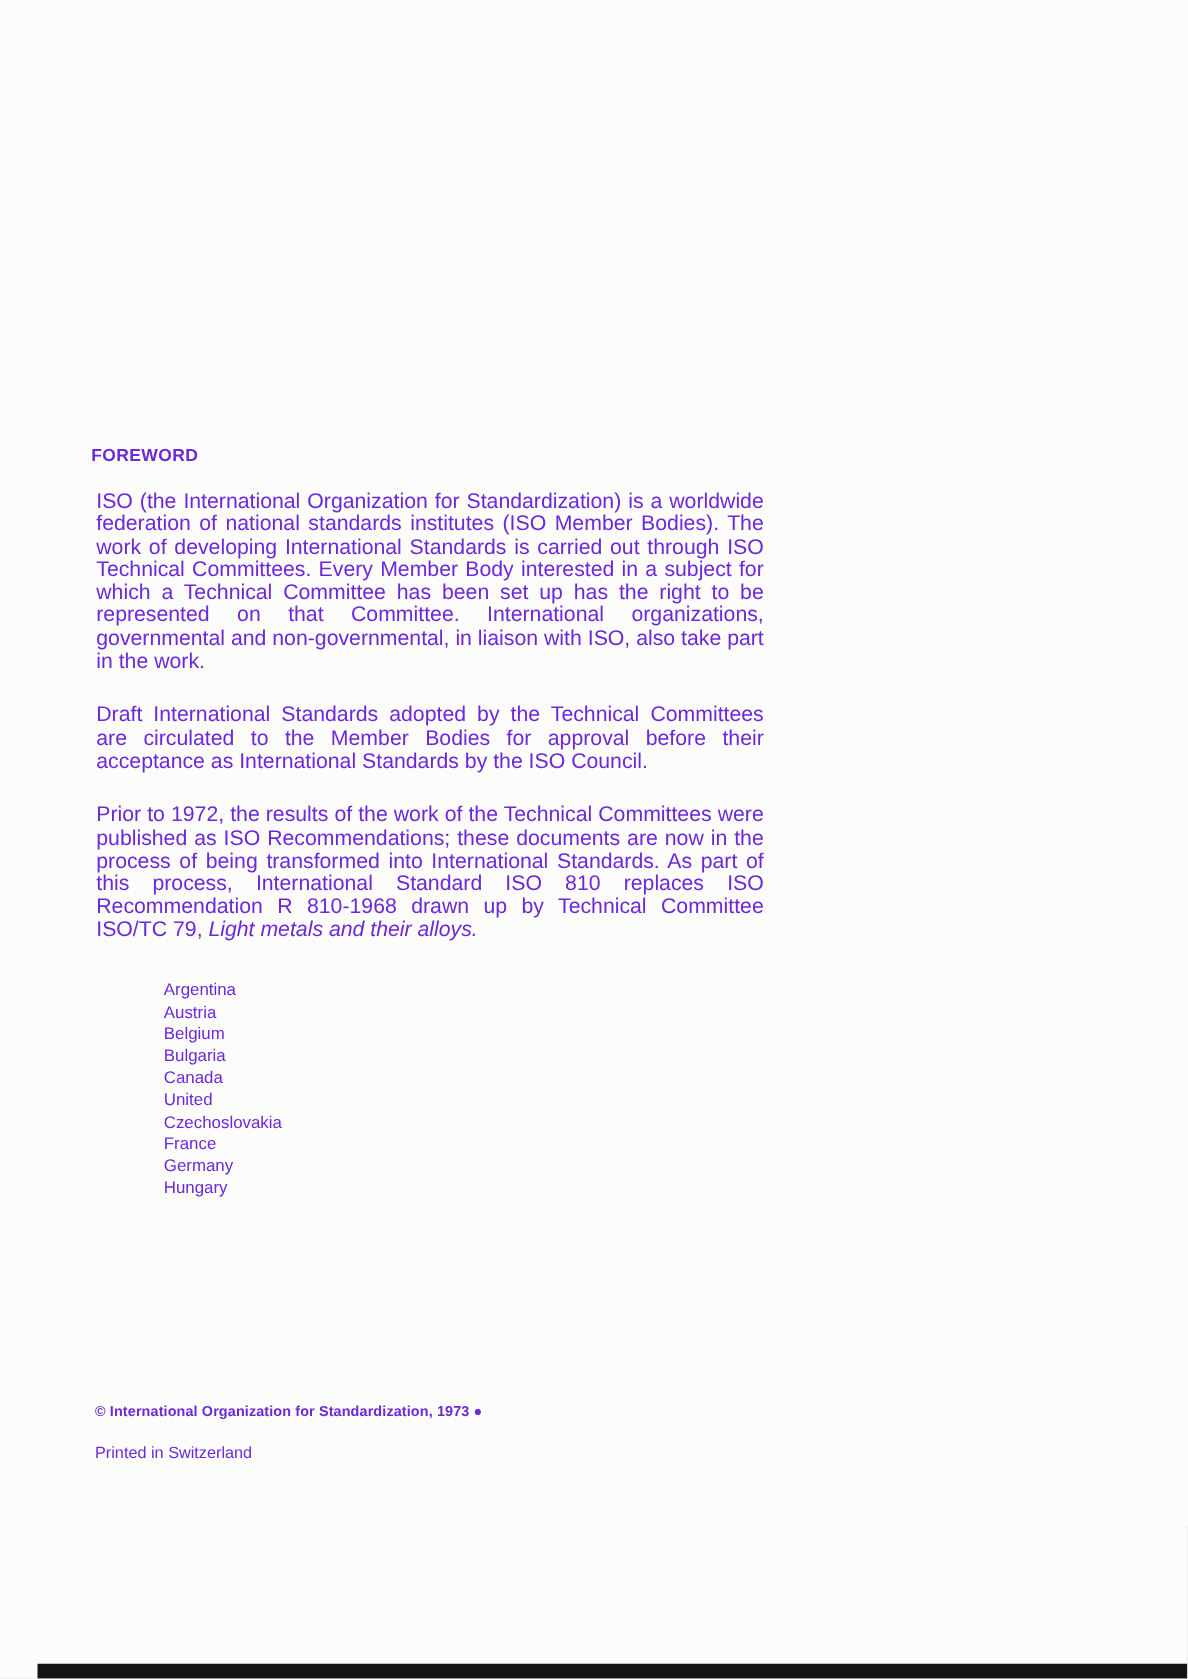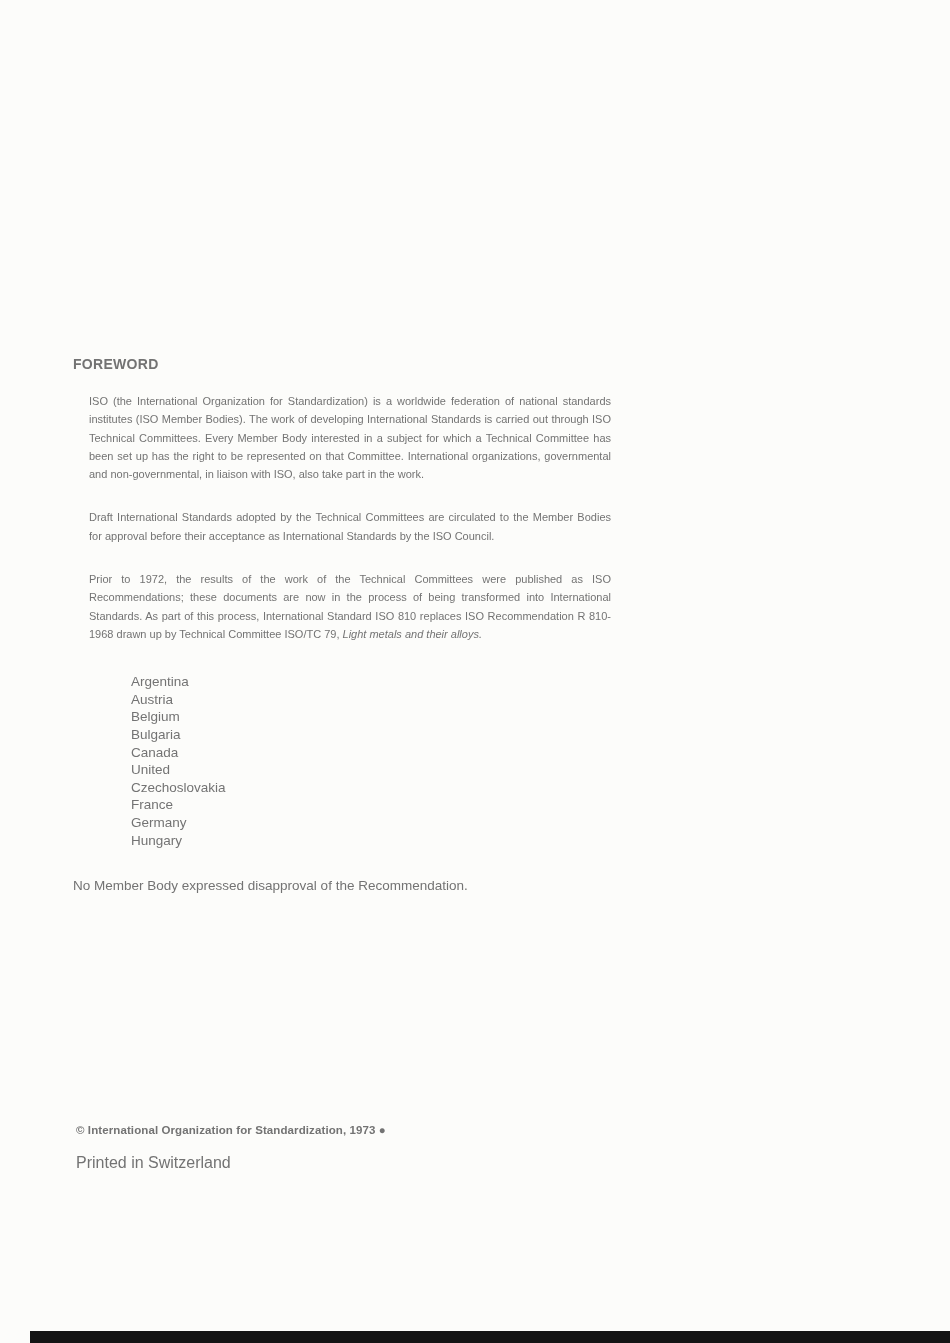--- a/index.html
+++ b/index.html
@@ -8,39 +8,39 @@
     background: #e8e8e6;
     font-family: "Liberation Sans", sans-serif;
   }
   .page {
     position: relative;
     width: 950px;
     height: 1343px;
     margin: 0 auto;
     background: #fcfcfa;
     overflow: hidden;
-    color: #737373;
+    color: #6d28d9;
   }
   .content {
     position: absolute;
     left: 73px;
     top: 356px;
     width: 538px;
   }
   .heading {
     font-size: 14px;
     font-weight: bold;
     letter-spacing: 0.3px;
     margin: 0 0 20px 0;
   }
   .para {
-    font-size: 11px;
+    font-size: 17px;
     line-height: 18.3px;
     text-align: justify;
-    margin: 0 0 25px 16px;
+    margin: 0 0 25px 4px;
   }
   .para.last-gap {
     margin-bottom: 30px;
   }
   .para .italic {
     font-style: italic;
   }
   .intro-line {
     font-size: 13.5px;
     line-height: 18.3px;
@@ -68,21 +68,21 @@
     left: 76px;
     top: 1124px;
     font-size: 11.5px;
     font-weight: bold;
     letter-spacing: 0.1px;
   }
   .footer-printed {
     position: absolute;
     left: 76px;
     top: 1154px;
-    font-size: 16px;
+    font-size: 13px;
   }
   .bottom-bar {
     position: absolute;
     left: 30px;
     right: 0;
     bottom: 0;
     height: 12px;
     background: #141414;
   }
 </style>
@@ -110,21 +110,20 @@
           <div>Bulgaria</div>
           <div>Canada</div>
           <div>United</div>
           <div>Czechoslovakia</div>
           <div>France</div>
           <div>Germany</div>
           <div>Hungary</div>
         </div>
     </div>
 
-    <p class="closing">No Member Body expressed disapproval of the Recommendation.</p>
 
   </div>
 
   <div class="footer-copyright">©  International Organization for Standardization, 1973  ●</div>
 
   <div class="footer-printed">Printed in Switzerland</div>
 
   <div class="bottom-bar"></div>
 
 </div>

